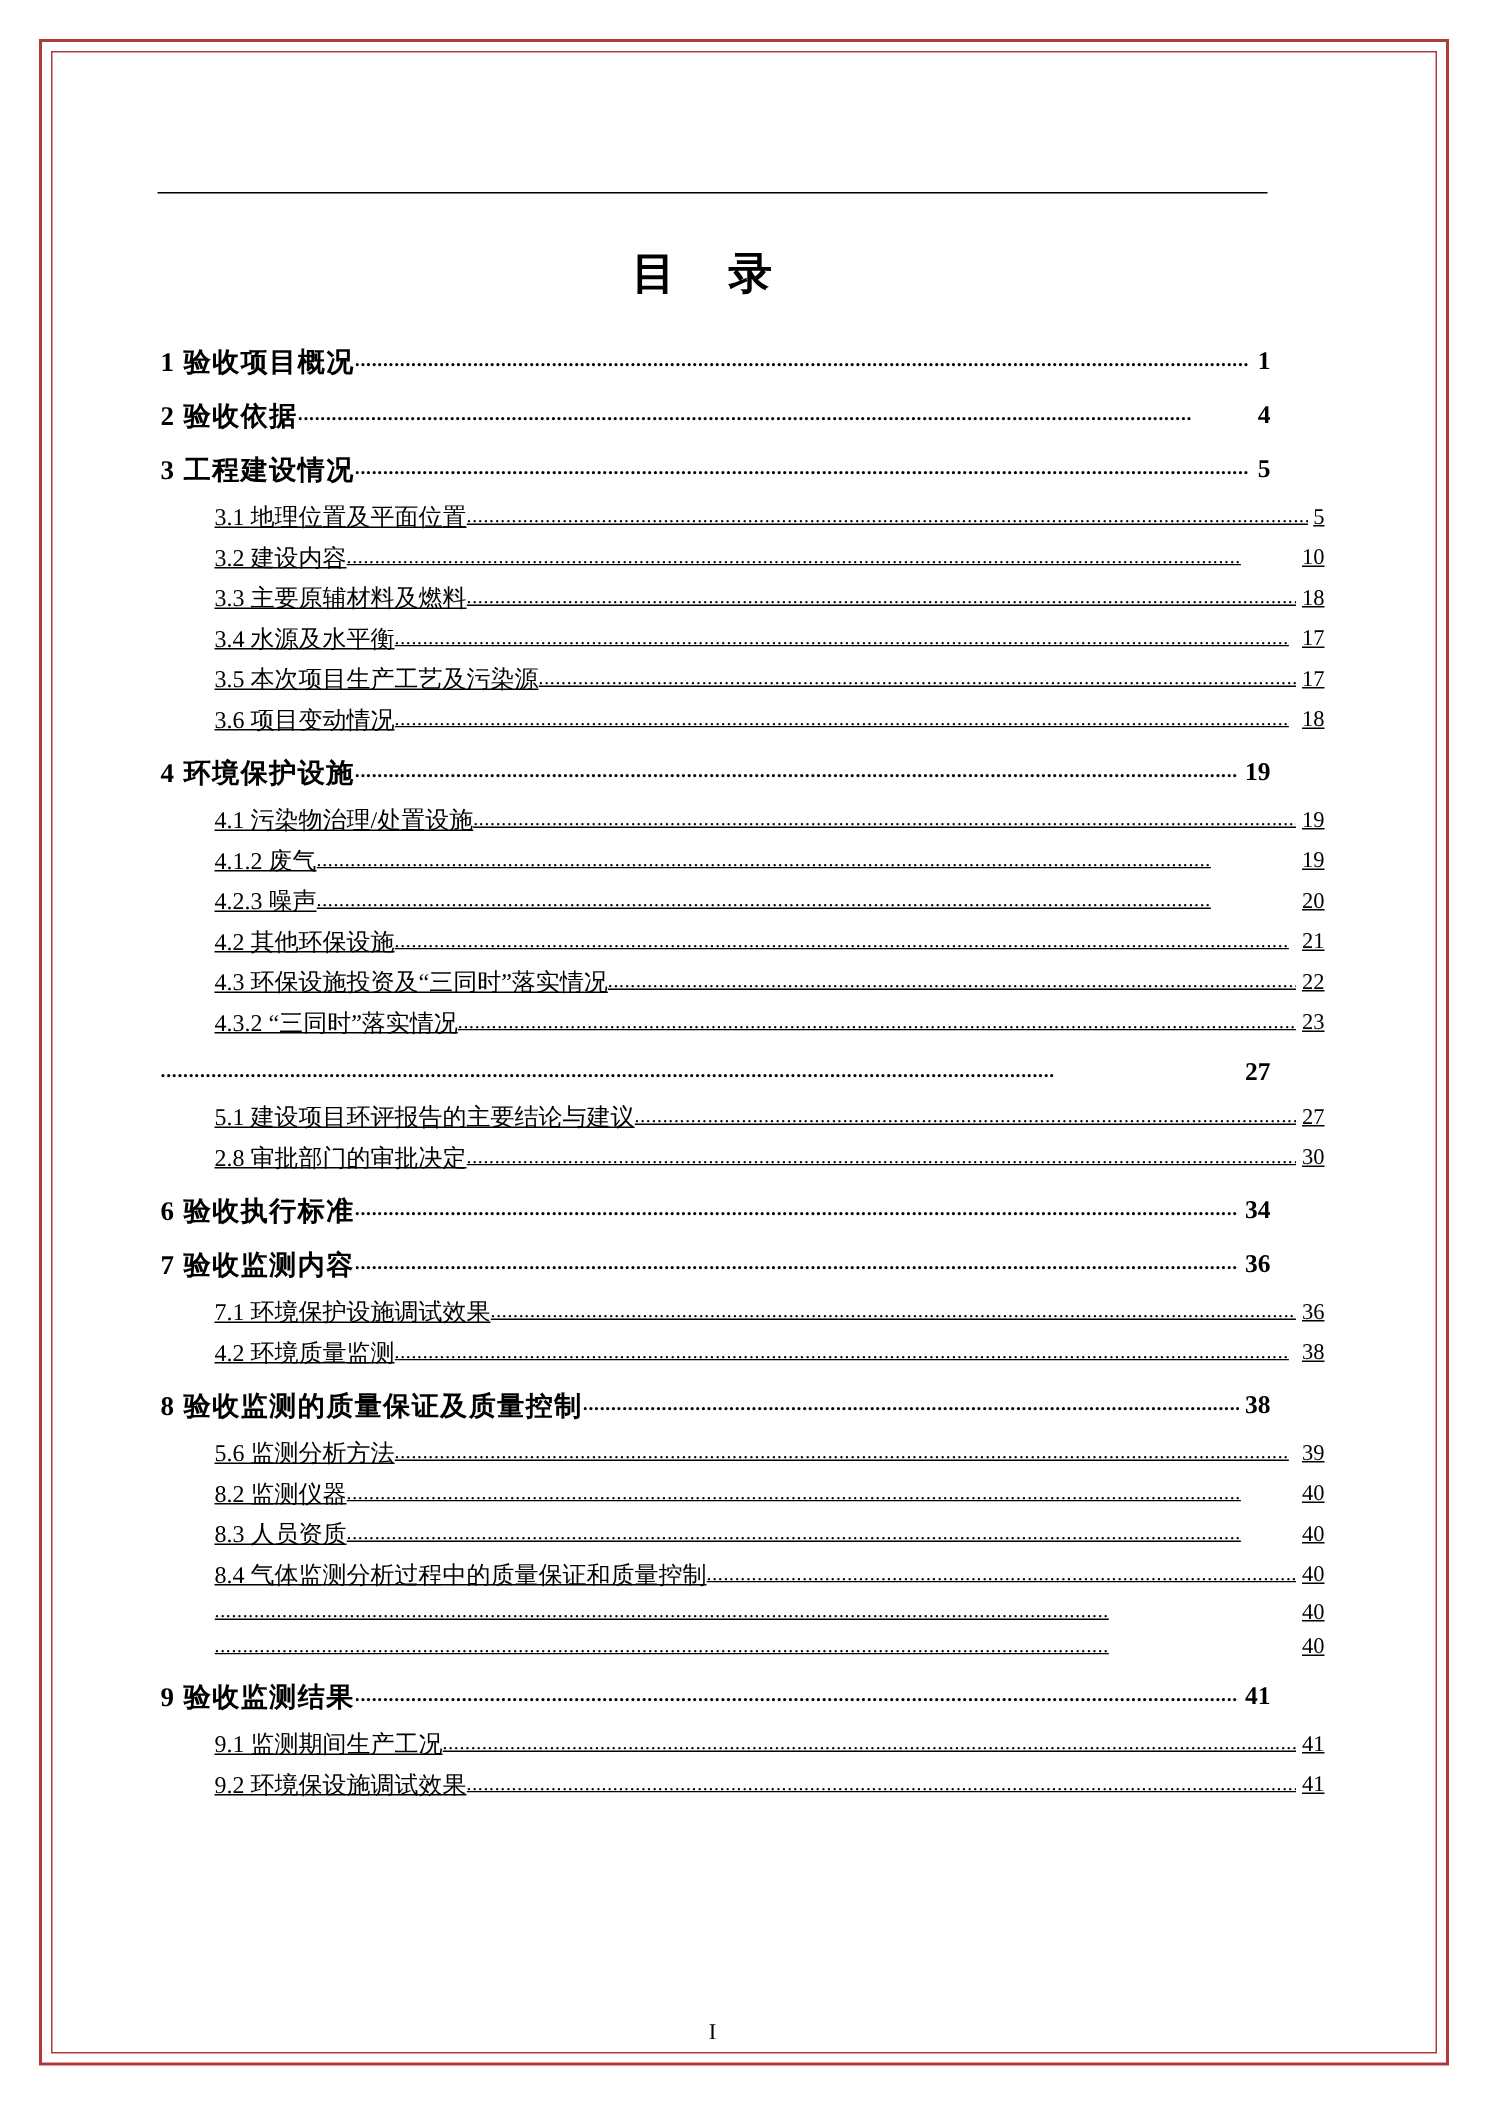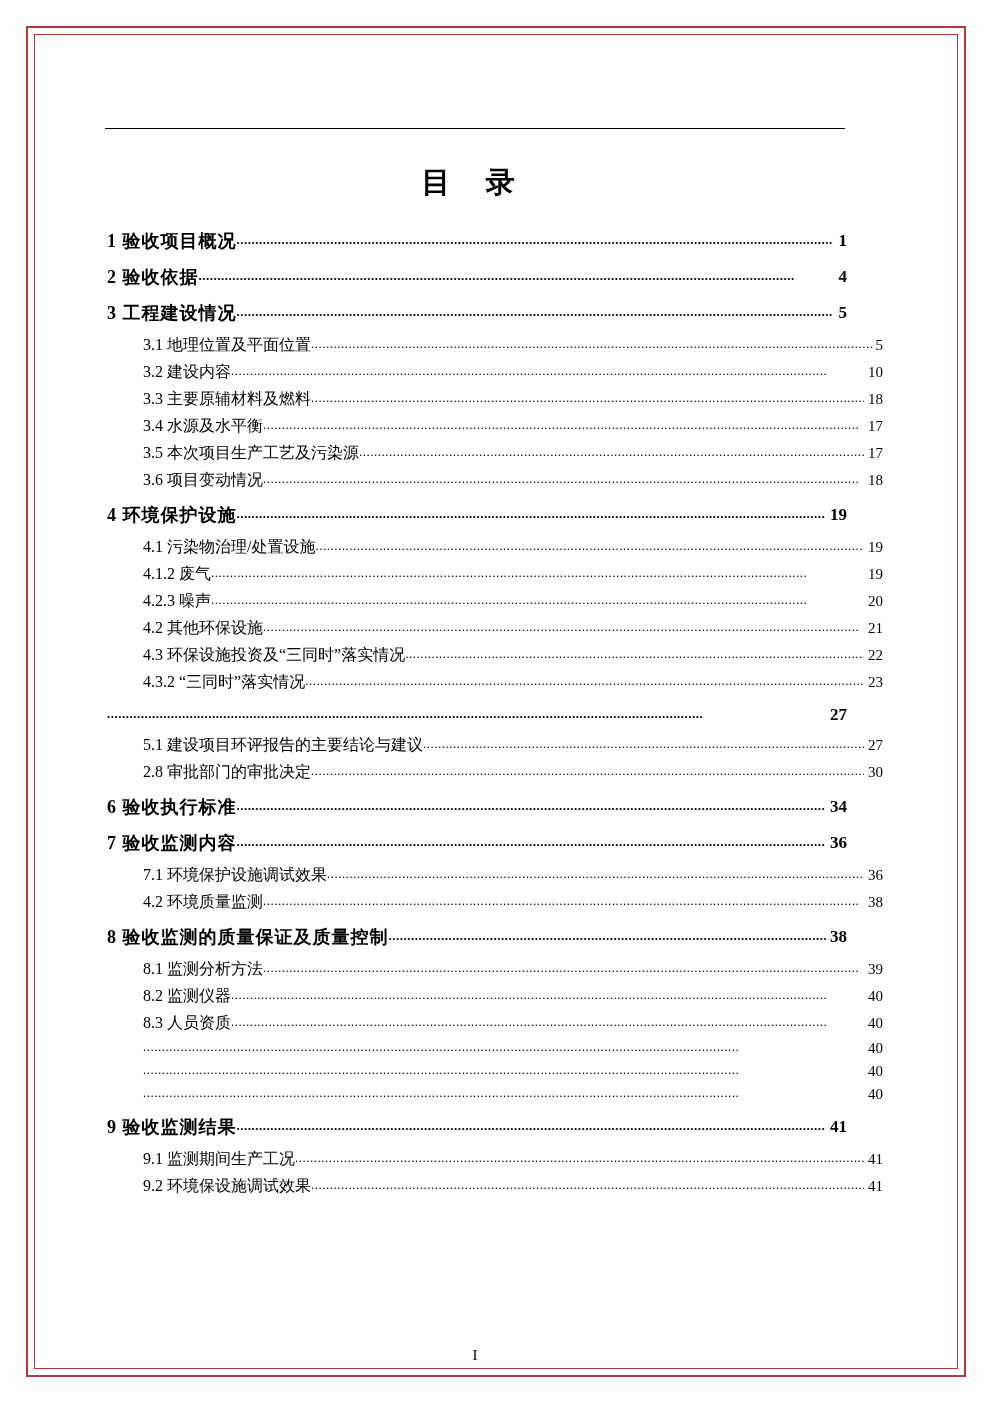--- a/index.html
+++ b/index.html
@@ -96,20 +96,21 @@
   }
   .lvl1 .toc-page {
     font-size: 17px;
   }
   
   .lvl2 {
     font-size: 16px;
     font-weight: normal;
     margin: 6px 0 6px 0;
     padding-left: 38px;
+    text-decoration: underline;
   }
   .lvl2 .toc-page {
     font-size: 15px;
   }
   .page-number {
     position: absolute;
     left: 0;
     right: 0;
     bottom: -6px;
     text-align: center;
@@ -242,35 +243,36 @@
           <span class="toc-label">4.2 环境质量监测</span>
           <span class="toc-dots">...............................................................................................................................................................</span>
           <span class="toc-page">38</span>
         </div>
         <div class="toc-entry lvl1">
           <span class="toc-label">8  验收监测的质量保证及质量控制</span>
           <span class="toc-dots">...............................................................................................................................................................</span>
           <span class="toc-page">38</span>
         </div>
         <div class="toc-entry lvl2">
-          <span class="toc-label">8.1 监测分析方法</span>
+          <span class="toc-label">5.6 监测分析方法</span>
           <span class="toc-dots">...............................................................................................................................................................</span>
           <span class="toc-page">39</span>
         </div>
         <div class="toc-entry lvl2">
           <span class="toc-label">8.2 监测仪器</span>
           <span class="toc-dots">...............................................................................................................................................................</span>
           <span class="toc-page">40</span>
         </div>
         <div class="toc-entry lvl2">
           <span class="toc-label">8.3 人员资质</span>
           <span class="toc-dots">...............................................................................................................................................................</span>
           <span class="toc-page">40</span>
         </div>
         <div class="toc-entry lvl2">
+          <span class="toc-label">8.4 气体监测分析过程中的质量保证和质量控制</span>
           <span class="toc-dots">...............................................................................................................................................................</span>
           <span class="toc-page">40</span>
         </div>
         <div class="toc-entry lvl2">
           <span class="toc-dots">...............................................................................................................................................................</span>
           <span class="toc-page">40</span>
         </div>
         <div class="toc-entry lvl2">
           <span class="toc-dots">...............................................................................................................................................................</span>
           <span class="toc-page">40</span>

